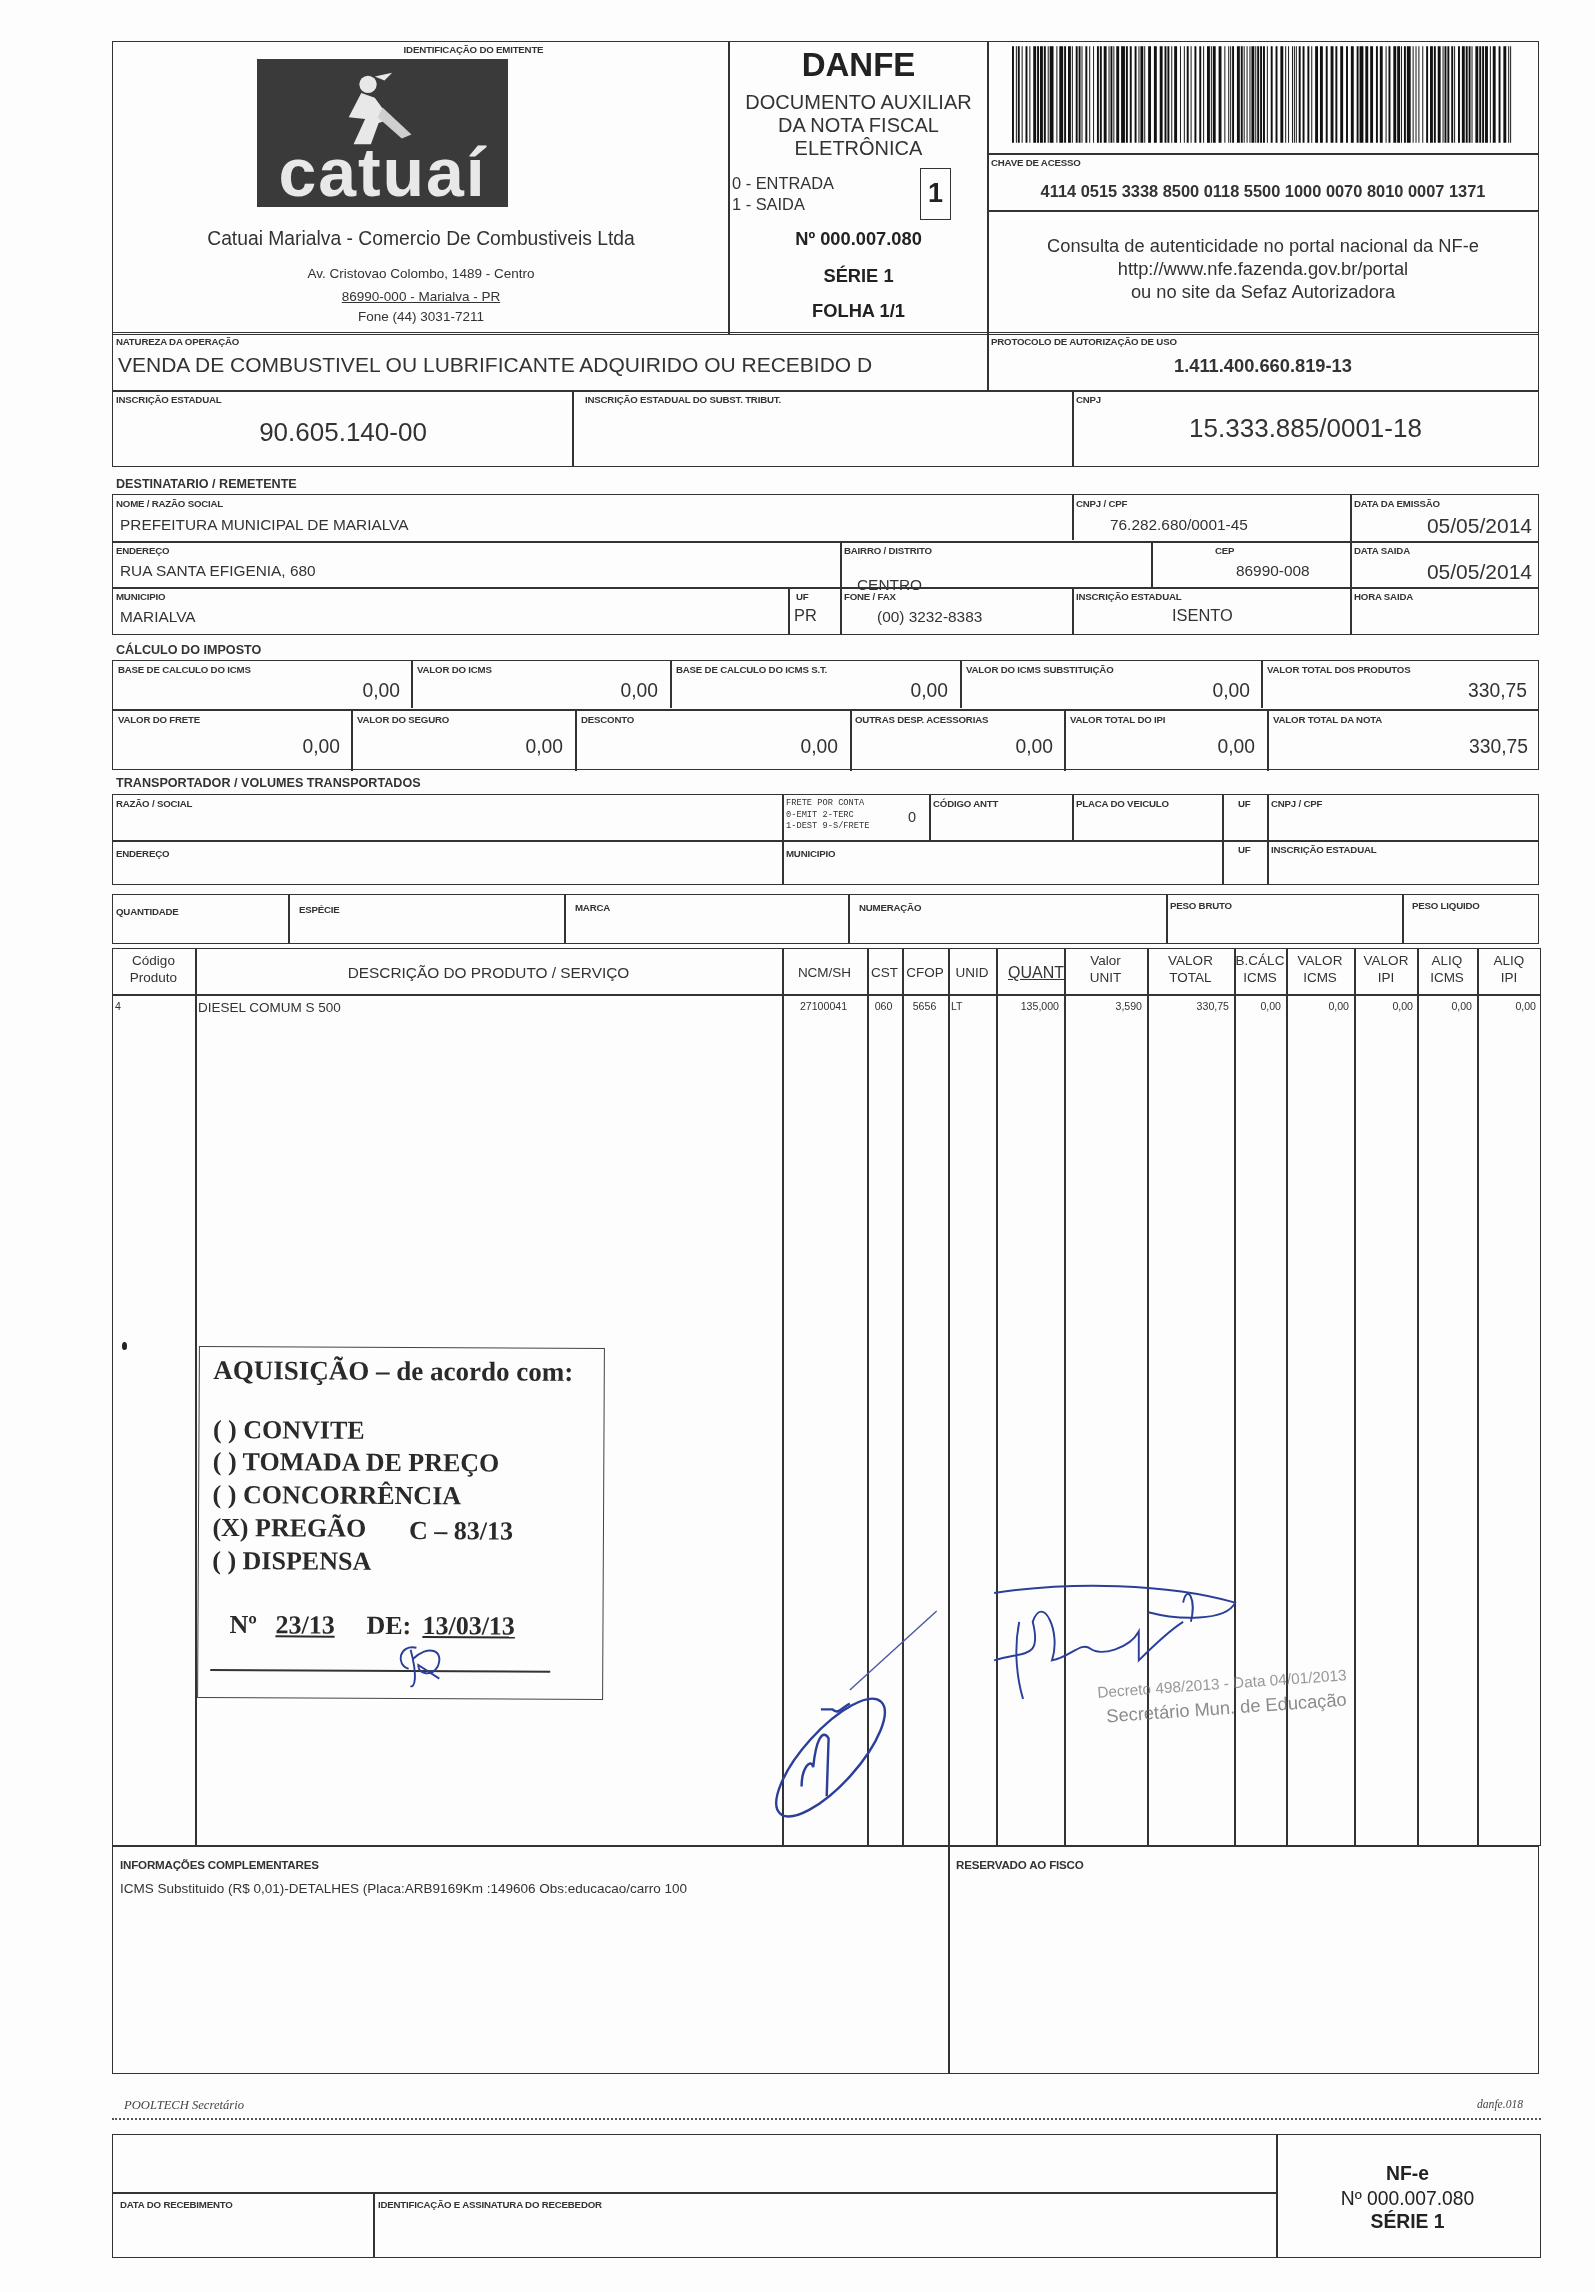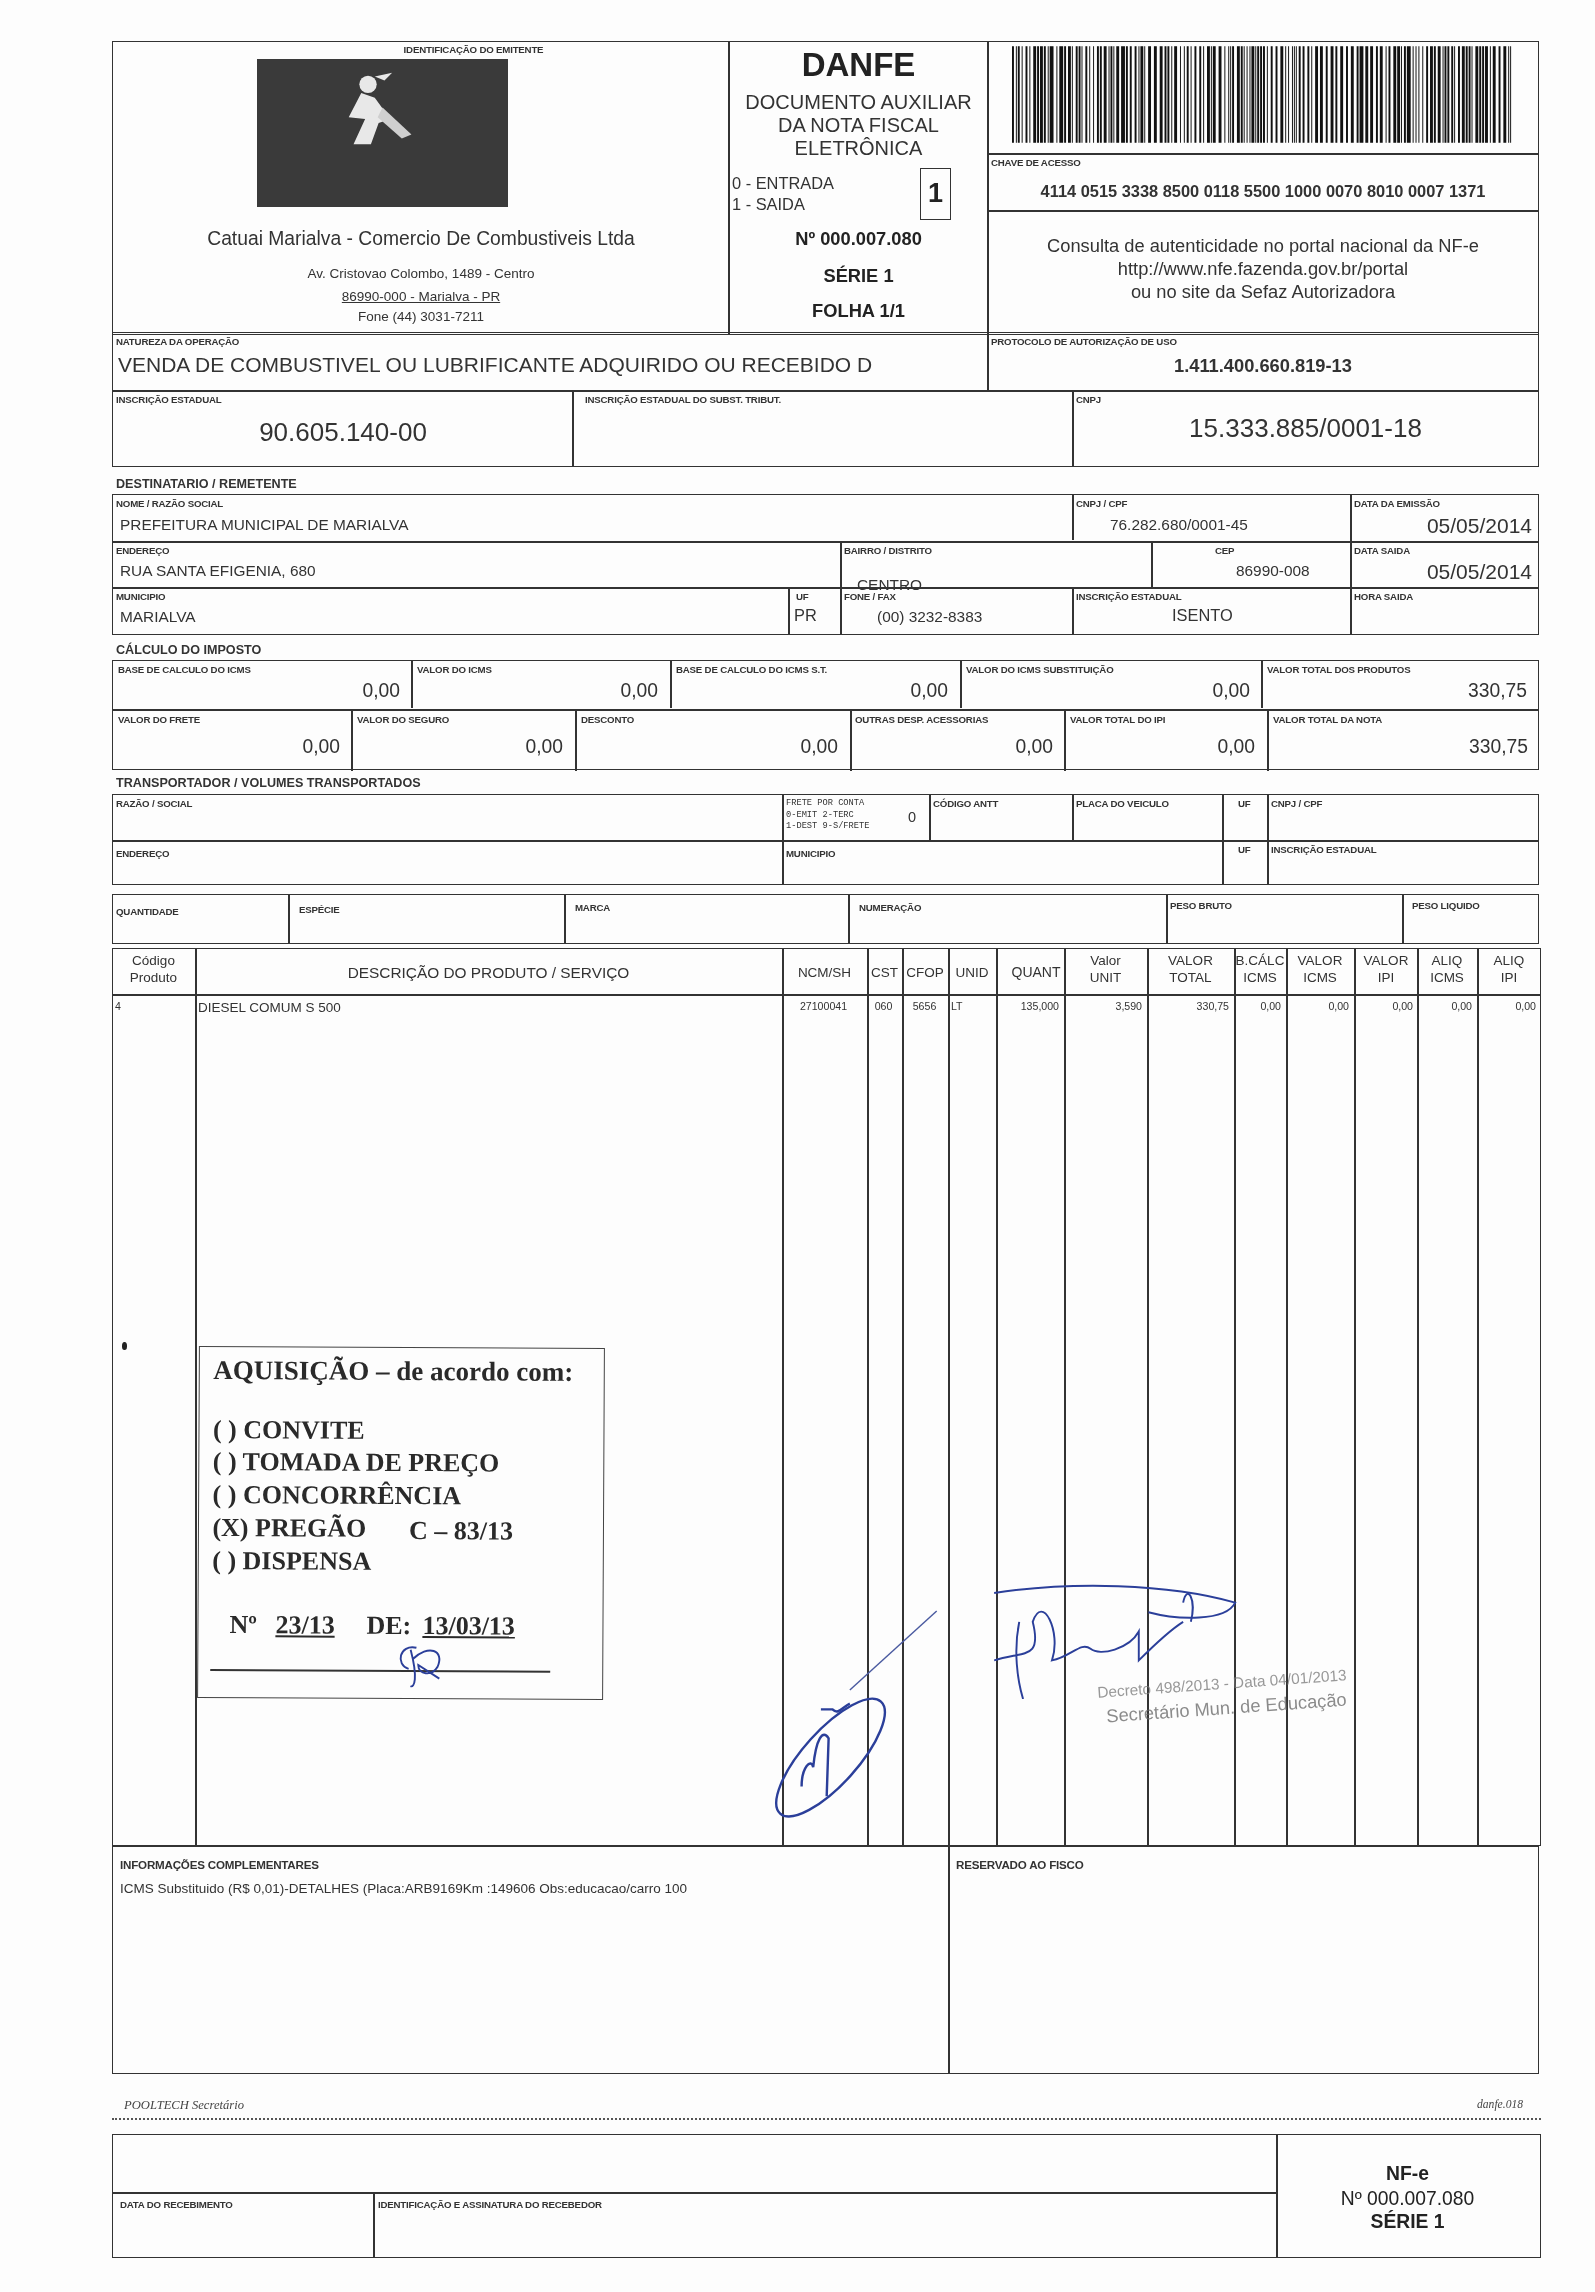--- a/index.html
+++ b/index.html
@@ -22,20 +22,21 @@
 
 <div class="box" style="left:112px;top:41px;width:618px;height:294px;"></div>
 <div class="lbl c" style="left:112px;top:44px;width:723px;">IDENTIFICAÇÃO DO EMITENTE</div>
 <div class="abs" style="left:257px;top:59px;width:251px;height:148px;background:#3a3a3a;">
   <svg width="251" height="97" viewBox="0 0 260 100" style="position:absolute;left:0;top:0;">
     <circle cx="115" cy="26" r="9" fill="#e8e8e8"></circle>
     <path d="M108 35 L95 60 L112 62 L100 88 L118 88 L126 66 L138 62 L122 40 Z" fill="#e8e8e8"></path>
     <path d="M130 50 L160 78 L150 82 L125 60 Z" fill="#cfcfcf"></path>
     <path d="M122 18 L140 14 L132 22 Z" fill="#e8e8e8"></path>
   </svg>
+  <div style="position:absolute;left:0;right:0;top:75px;text-align:center;font-size:68px;font-weight:bold;color:#e8e8e8;letter-spacing:1.9px;line-height:77px;">catuaí</div>
 </div>
 <div class="abs c" style="left:112px;top:228px;width:618px;font-size:19.3px;color:#333;">Catuai Marialva - Comercio De Combustiveis Ltda</div>
 <div class="abs c" style="left:112px;top:266px;width:618px;font-size:13.5px;color:#333;">Av. Cristovao Colombo, 1489 - Centro</div>
 <div class="abs c" style="left:112px;top:289px;width:618px;font-size:13.5px;color:#333;text-decoration:underline;">86990-000 - Marialva - PR</div>
 <div class="abs c" style="left:112px;top:309px;width:618px;font-size:13.5px;color:#333;">Fone (44) 3031-7211</div>
 
 <div class="box" style="left:728px;top:41px;width:261px;height:294px;"></div>
 <div class="abs c" style="left:728px;top:46px;width:261px;font-size:33px;font-weight:bold;color:#222;">DANFE</div>
 <div class="abs c" style="left:728px;top:91px;width:261px;font-size:20px;color:#333;">DOCUMENTO AUXILIAR</div>
 <div class="abs c" style="left:728px;top:114px;width:261px;font-size:20px;color:#333;">DA NOTA FISCAL</div>
@@ -340,21 +341,21 @@
     </div>
     <div class="vline" style="left: 902px; top: 948px; height: 898px;"></div>
     <div class="abs c" style="left: 902px; top: 964px; width: 46px; font-size: 13.5px; line-height: 17.4px; color: rgb(51, 51, 51);">
       <div>CFOP</div>
     </div>
     <div class="vline" style="left: 948px; top: 948px; height: 898px;"></div>
     <div class="abs c" style="left: 948px; top: 964px; width: 48px; font-size: 13.5px; line-height: 17.4px; color: rgb(51, 51, 51);">
       <div>UNID</div>
     </div>
     <div class="vline" style="left: 996px; top: 948px; height: 898px;"></div>
-    <div class="abs c" style="left: 996px; top: 964px; width: 80px; font-size: 14px; line-height: 17.4px; color: rgb(51, 51, 51);">
+    <div class="abs c" style="left: 996px; top: 964px; width: 80px; font-size: 16px; line-height: 17.4px; color: rgb(51, 51, 51); text-decoration: underline;">
       <div>QUANT</div>
     </div>
     <div class="vline" style="left: 1064px; top: 948px; height: 898px;"></div>
     <div class="abs c" style="left: 1064px; top: 952px; width: 83px; font-size: 13.5px; line-height: 17.4px; color: rgb(51, 51, 51);">
       <div>Valor</div>
       <div>UNIT</div>
     </div>
     <div class="vline" style="left: 1147px; top: 948px; height: 898px;"></div>
     <div class="abs c" style="left: 1147px; top: 952px; width: 87px; font-size: 13.5px; line-height: 17.4px; color: rgb(51, 51, 51);">
       <div>VALOR</div>

